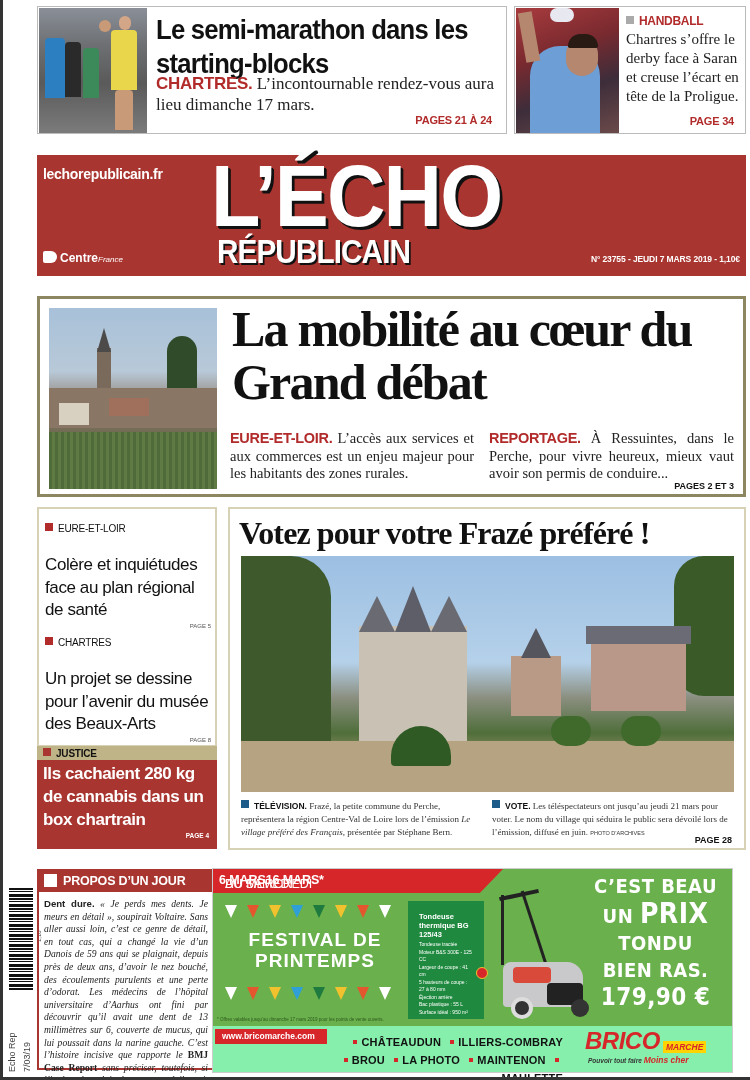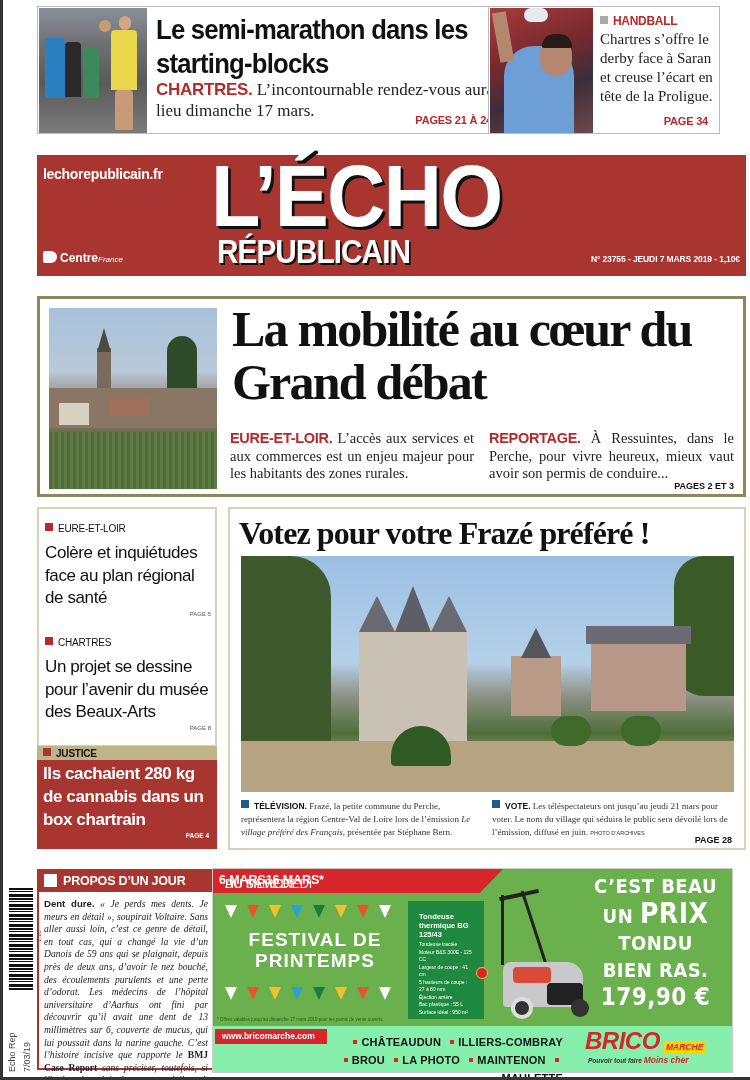--- a/index.html
+++ b/index.html
@@ -11,25 +11,25 @@
 
   
   .teaser { border: 1px solid #bbb; background: #fff; }
   .photo { position: absolute; overflow: hidden; }
   .teaser1 { left: 37px; top: 6px; width: 470px; height: 128px; }
   .teaser1 .photo { left: 1px; top: 1px; width: 108px; height: 125px;
     background: linear-gradient(180deg, #8a8f98 0%, #6d6f72 30%, #5a5a5a 60%, #7b7b7b 100%); }
   .runner { position: absolute; border-radius: 4px 4px 0 0; }
   .teaser1 .title { position: absolute; left: 118px; top: 6px; width: 345px;
     font-family: "Liberation Sans", sans-serif; font-weight: bold; font-size: 27px; line-height: 34px; letter-spacing: -0.8px; color: #111; transform: scaleX(0.95); transform-origin: left; }
-  .teaser1 .body { position: absolute; left: 118px; top: 72px; width: 350px; font-family: "Liberation Serif", serif; font-size: 17px; line-height: 21px; color: #222; }
+  .teaser1 .body { position: absolute; left: 118px; top: 66px; width: 350px; font-family: "Liberation Serif", serif; font-size: 17px; line-height: 21px; color: #222; }
   .kicker { font-family: "Liberation Sans", sans-serif; font-weight: bold; color: #b22b2b; letter-spacing: -0.3px; }
   .pageref { position: absolute; font-family: "Liberation Sans", sans-serif; font-weight: bold; font-size: 11px; color: #b22b2b; letter-spacing: -0.2px; }
 
-  .teaser2 { left: 488px; top: 6px; width: 232px; height: 128px; }
+  .teaser2 { left: 514px; top: 6px; width: 232px; height: 128px; }
   .teaser2 .photo { left: 1px; top: 1px; width: 103px; height: 125px;
     background: linear-gradient(160deg, #a83b3e 0%, #7a2a2f 35%, #3d2d3a 65%, #6b4a4a 100%); }
   .teaser2 .body { position: absolute; left: 111px; top: 6px; width: 118px; font-family: "Liberation Serif", serif; font-size: 15px; line-height: 19px; color: #222; }
   .sq { display: inline-block; width: 8px; height: 8px; margin-right: 5px; vertical-align: 1px; }
 
   
   .masthead { left: 37px; top: 155px; width: 709px; height: 121px; background: #a93530; }
   .masthead .site { position: absolute; left: 6px; top: 11px; color: #fff; font-weight: bold; font-size: 14px; letter-spacing: -0.3px; }
   .masthead .brand { position: absolute; left: 6px; top: 96px; color: #fff; font-weight: bold; font-size: 12px; }
   .masthead .brand i { font-weight: normal; font-size: 8px; }
@@ -48,21 +48,21 @@
   .lead .col { position: absolute; top: 131px; width: 244px; font-family: "Liberation Serif", serif; font-size: 14.5px; line-height: 17.5px; color: #222; text-align: justify; }
   .lead .col1 { left: 190px; }
   .lead .col2 { left: 449px; width: 245px; }
   .lead .pages { position: absolute; right: 9px; top: 182px; font-weight: bold; font-size: 9px; color: #111; }
 
   
   .briefs { left: 37px; top: 507px; width: 180px; height: 240px; border: 2px solid #d7d2b6; }
   .brief { position: absolute; left: 6px; width: 166px; }
   .brief .kick { font-weight: normal; font-size: 10px; color: #111; letter-spacing: -0.2px; }
   .brief .kick .sq { background: #b22b2b; }
-  .brief .title { font-weight: normal; font-size: 17px; line-height: 22.5px; color: #111; letter-spacing: -0.4px; margin-top: 8px; }
+  .brief .title { font-weight: normal; font-size: 17px; line-height: 22.5px; color: #111; letter-spacing: -0.4px; margin-top: 20px; }
   .brief .pg { text-align: right; font-size: 6px; color: #555; margin-top: 1px; }
   .justice { left: 37px; top: 746px; width: 180px; height: 103px; background: #a93530; }
   .justice .bar { height: 14px; background: #bfb487; font-weight: bold; font-size: 10px; color: #111; padding: 2px 6px; letter-spacing: -0.2px; }
   .justice .bar .sq { background: #a93530; }
   .justice .title { padding: 2px 6px; color: #fff; font-weight: bold; font-size: 17px; line-height: 23px; letter-spacing: -0.4px; }
   .justice .pg { position: absolute; right: 8px; bottom: 10px; color: #fff; font-weight: bold; font-size: 6.5px; }
 
   
   .fraze { left: 228px; top: 507px; width: 518px; height: 343px; border: 2px solid #d7d2b6; }
   .fraze .headline { position: absolute; left: 9px; top: 4px; font-family: "Liberation Serif", serif; font-weight: bold; font-size: 32px; line-height: 40px; letter-spacing: -0.9px; color: #111; }

